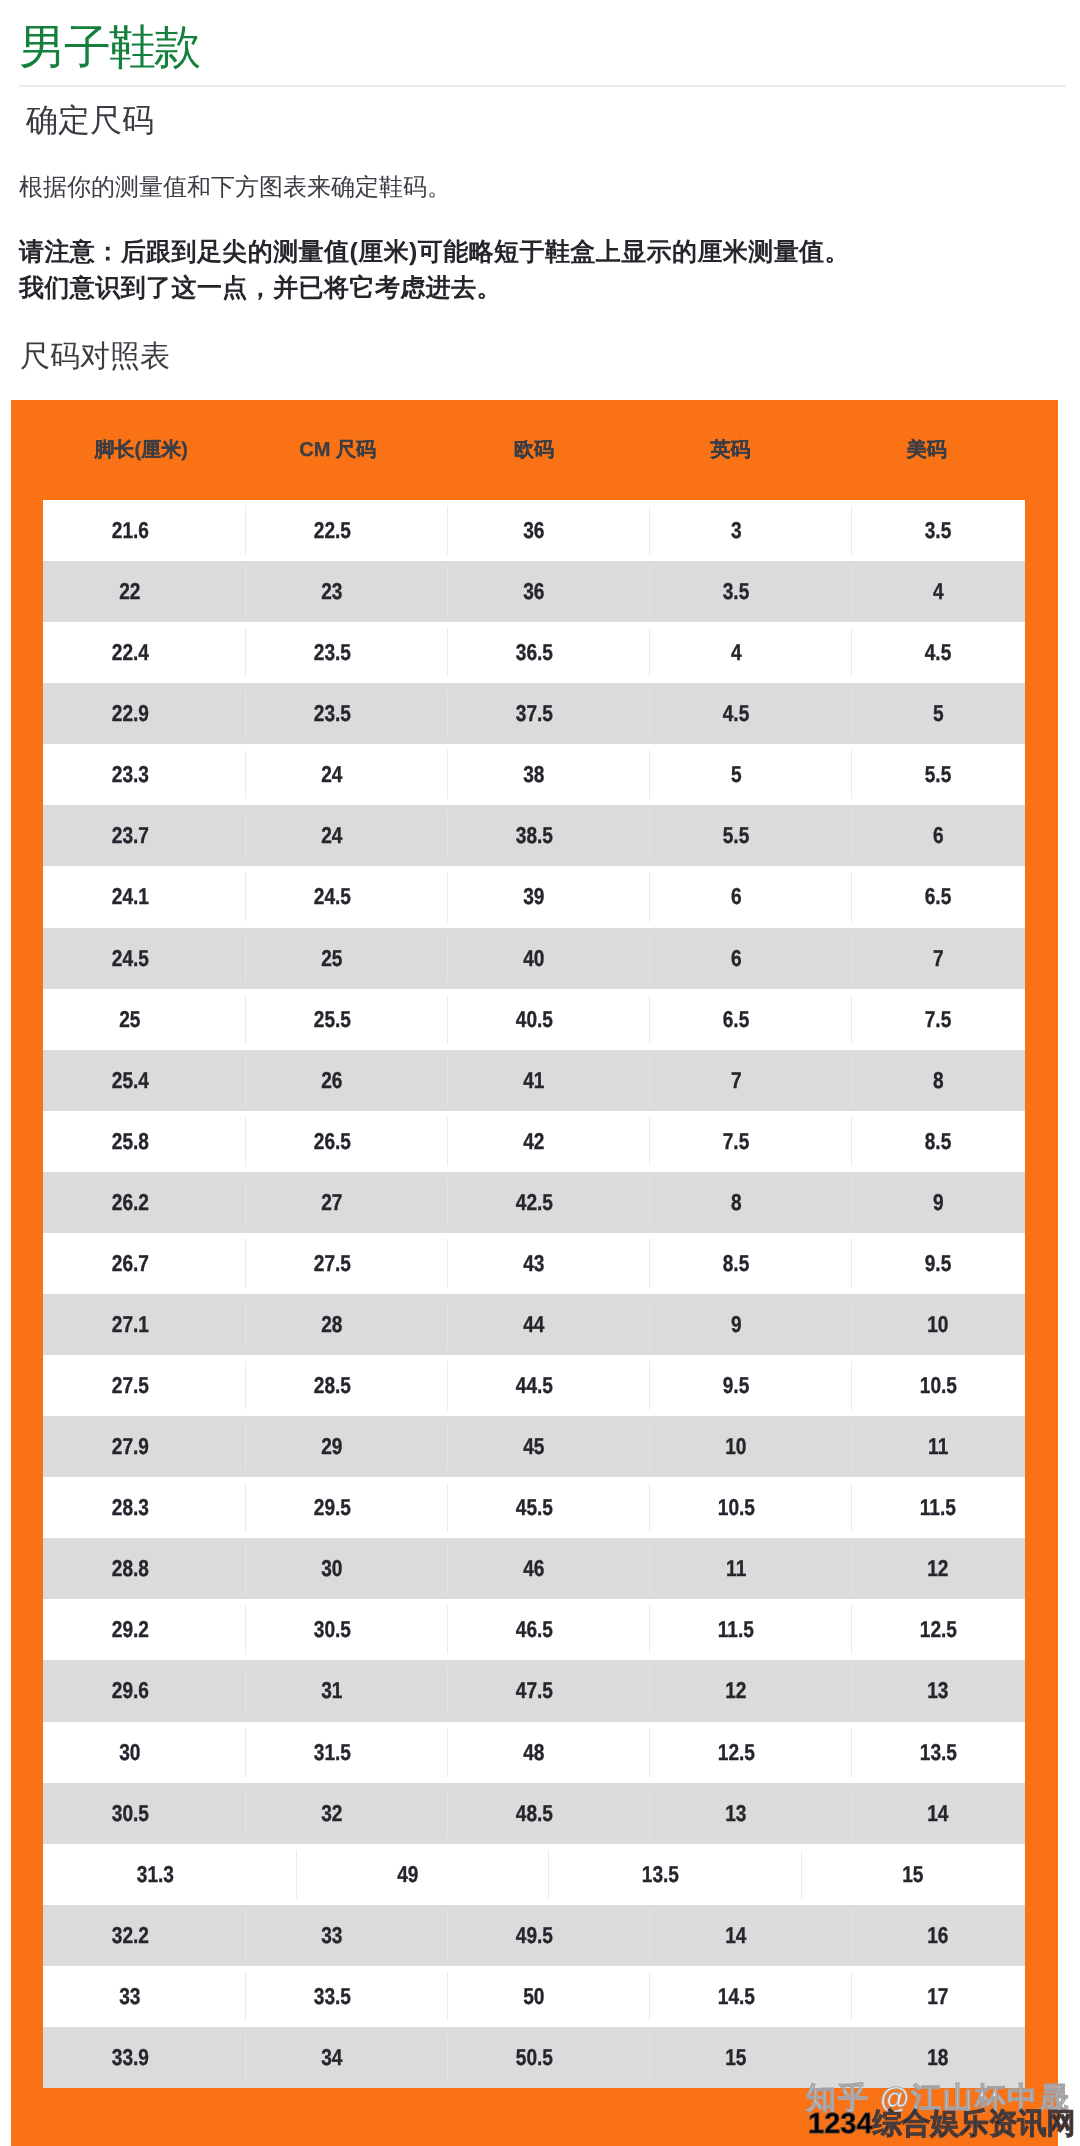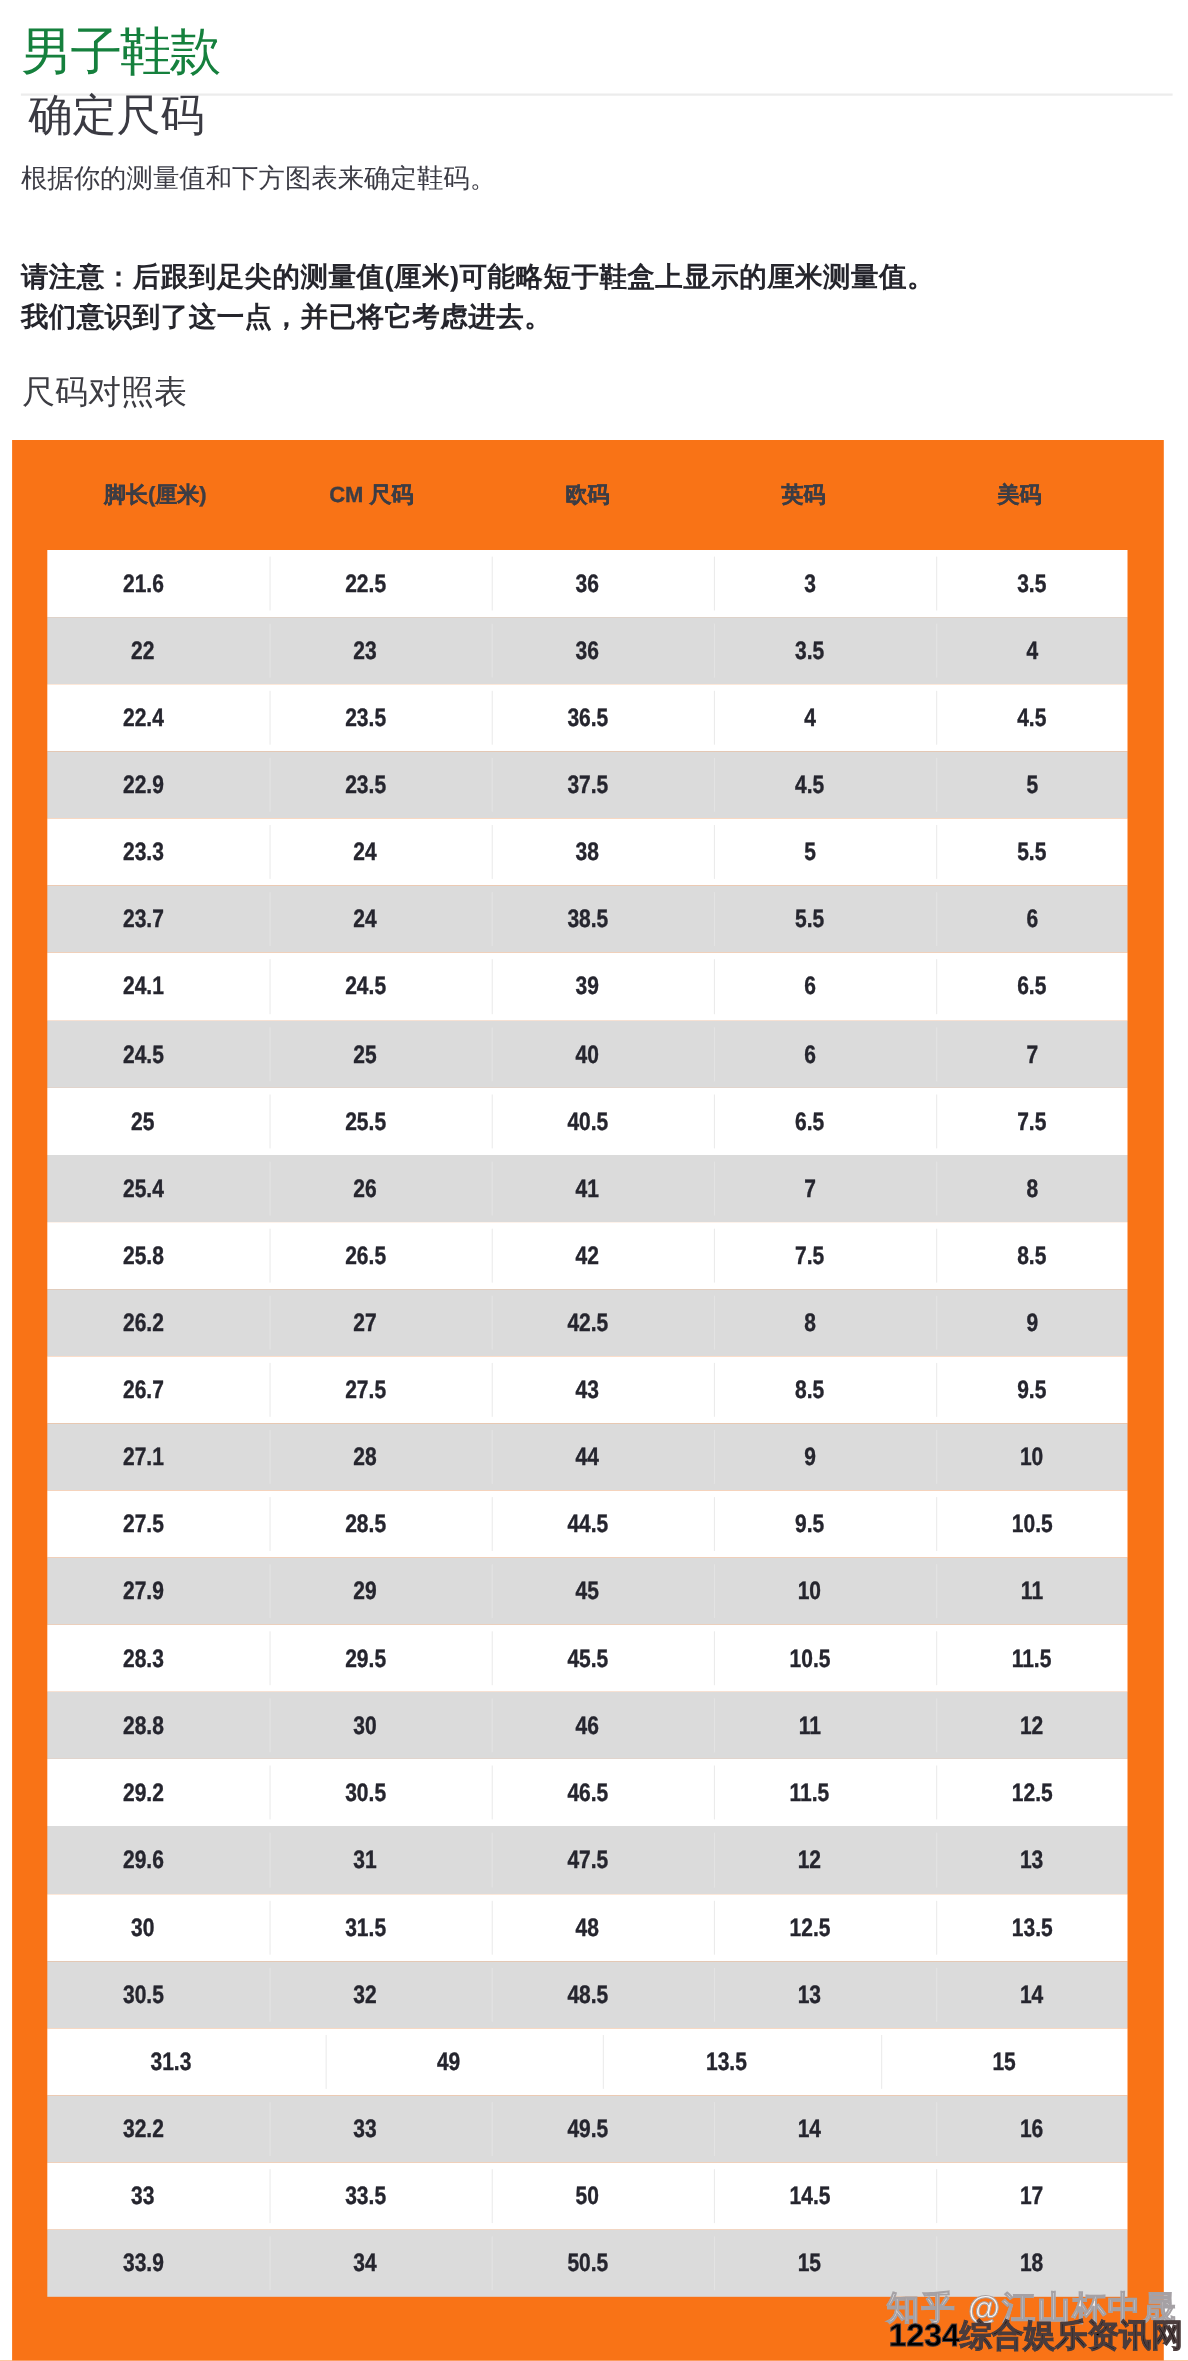--- a/index.html
+++ b/index.html
@@ -17,26 +17,26 @@
   .doc-title{
     position:absolute;left:19px;top:21px;margin:0;
     font-size:47px;line-height:52px;font-weight:400;color:#15803d;
     letter-spacing:-2px;white-space:nowrap;
   }
   .title-rule{
     position:absolute;left:19px;top:85px;width:1047px;height:2px;
     background:#ececec;
   }
   .sec-title{
-    position:absolute;left:26px;top:87px;margin:0;
-    font-size:40px;line-height:36px;font-weight:400;color:#3a3a42;
+    position:absolute;left:26px;top:102px;margin:0;
+    font-size:32px;line-height:36px;font-weight:400;color:#3a3a42;
     letter-spacing:0px;white-space:nowrap;
   }
   .intro{
-    position:absolute;left:19px;top:149px;margin:0;
+    position:absolute;left:19px;top:174px;margin:0;
     font-size:24px;line-height:28px;font-weight:400;color:#3c3c45;
     letter-spacing:0px;white-space:nowrap;
   }
   .notice{
     position:absolute;left:19px;top:234px;margin:0;width:1046px;
     font-size:25px;line-height:36px;font-weight:700;color:#25252c;
     letter-spacing:0.42px;
   }
   .chart-title{
     position:absolute;left:20px;top:339px;margin:0;

